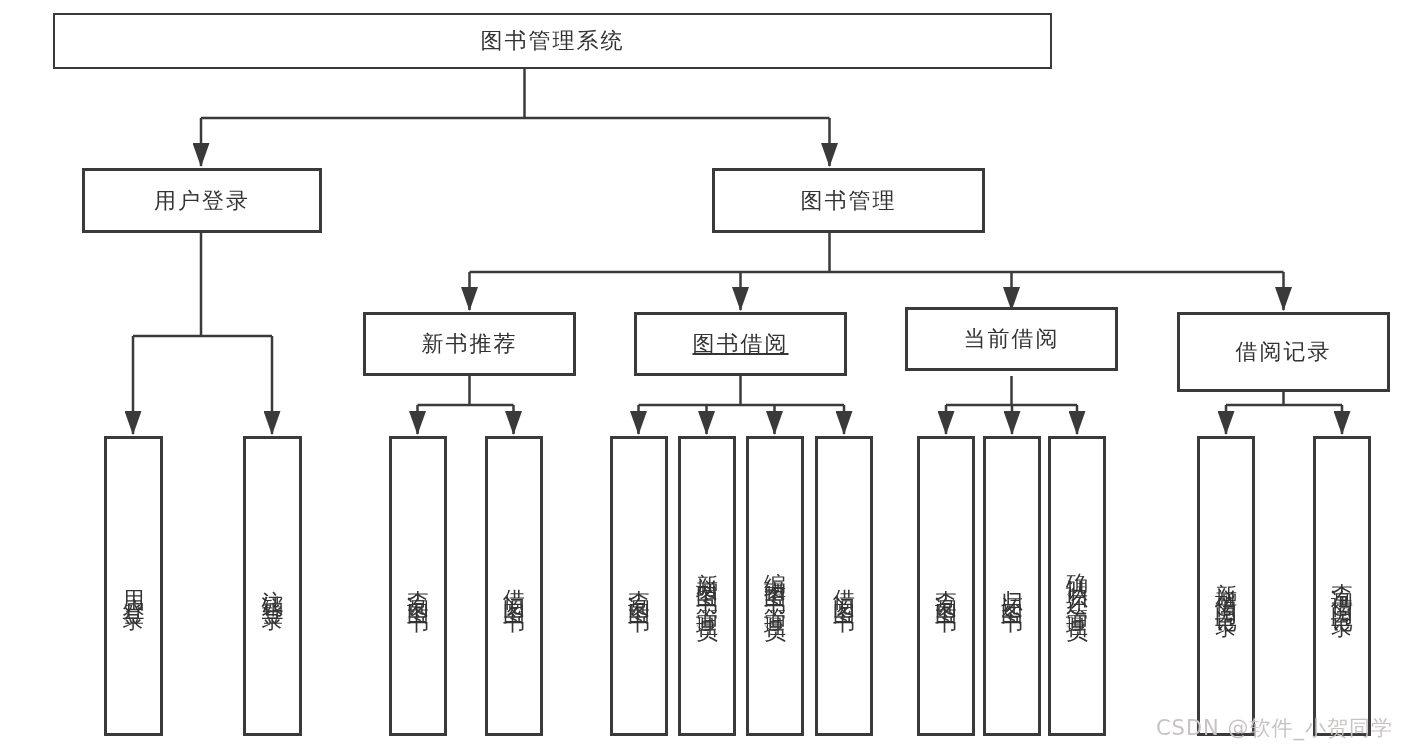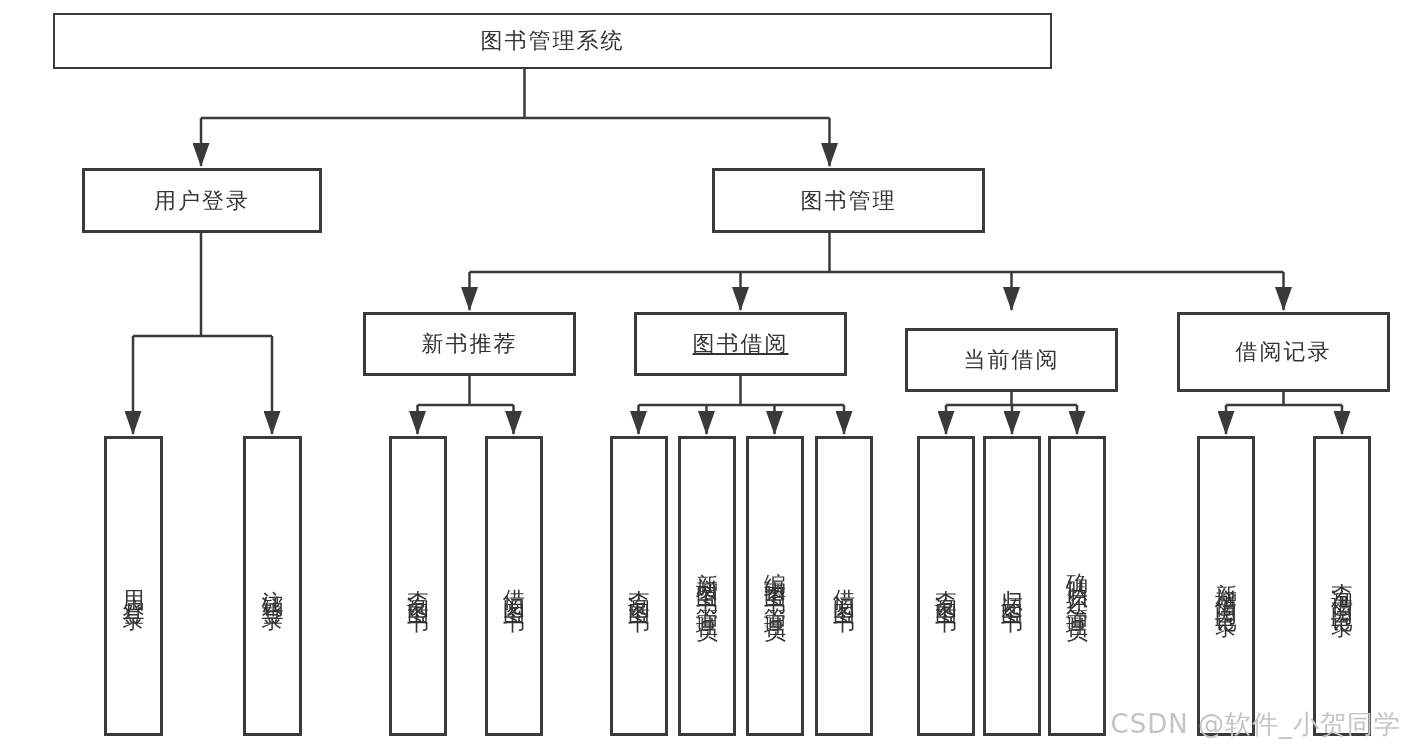--- a/index.html
+++ b/index.html
@@ -30,23 +30,23 @@
   .vbox {
     writing-mode: vertical-rl;
     text-orientation: mixed;
     letter-spacing: 7px;
     line-height: 1;
     white-space: normal;
     padding: 8px 0;
   }
   .watermark {
     position: absolute;
-    right: 4px;
+    right: 12px;
     bottom: 5px;
-    font-size: 26px;
+    font-size: 21px;
     letter-spacing: 1px;
     color: #c7c3c3;
     z-index: 5;
   }
 </style>
 </head>
 <body>
 
 <div class="canvas">
 
@@ -100,21 +100,21 @@
     </g>
   </svg>
 
   <div class="box root" style="left:25px; top:13px; width:999px; height:56px;margin-left:28px;">图书管理系统</div>
 
   <div class="box" style="left:82px; top:168px; width:240px; height:65px;">用户登录</div>
   <div class="box" style="left:712px; top:168px; width:273px; height:65px;">图书管理</div>
 
   <div class="box" style="left:363px; top:312px; width:213px; height:64px;">新书推荐</div>
   <div class="box" style="left:634px; top:312px; width:213px; height:64px;text-decoration:underline;">图书借阅</div>
-  <div class="box" style="left:905px; top:328px; width:213px; height:64px;">当前借阅</div>
+  <div class="box" style="left:905px; top:307px; width:213px; height:64px;">当前借阅</div>
   <div class="box" style="left:1177px; top:312px; width:213px; height:80px;">借阅记录</div>
 
   <div class="box vbox" style="left:104px; top:436px; width:59px; height:300px;">用户登录</div>
   <div class="box vbox" style="left:243px; top:436px; width:59px; height:300px;">注销登录</div>
 
   <div class="box vbox" style="left:389px; top:436px; width:58px; height:300px;">查询图书</div>
   <div class="box vbox" style="left:485px; top:436px; width:58px; height:300px;">借阅图书</div>
 
   <div class="box vbox" style="left:610px; top:436px; width:58px; height:300px;">查询图书</div>
   <div class="box vbox" style="left:678px; top:436px; width:58px; height:300px;">新增图书（管理员）</div>

